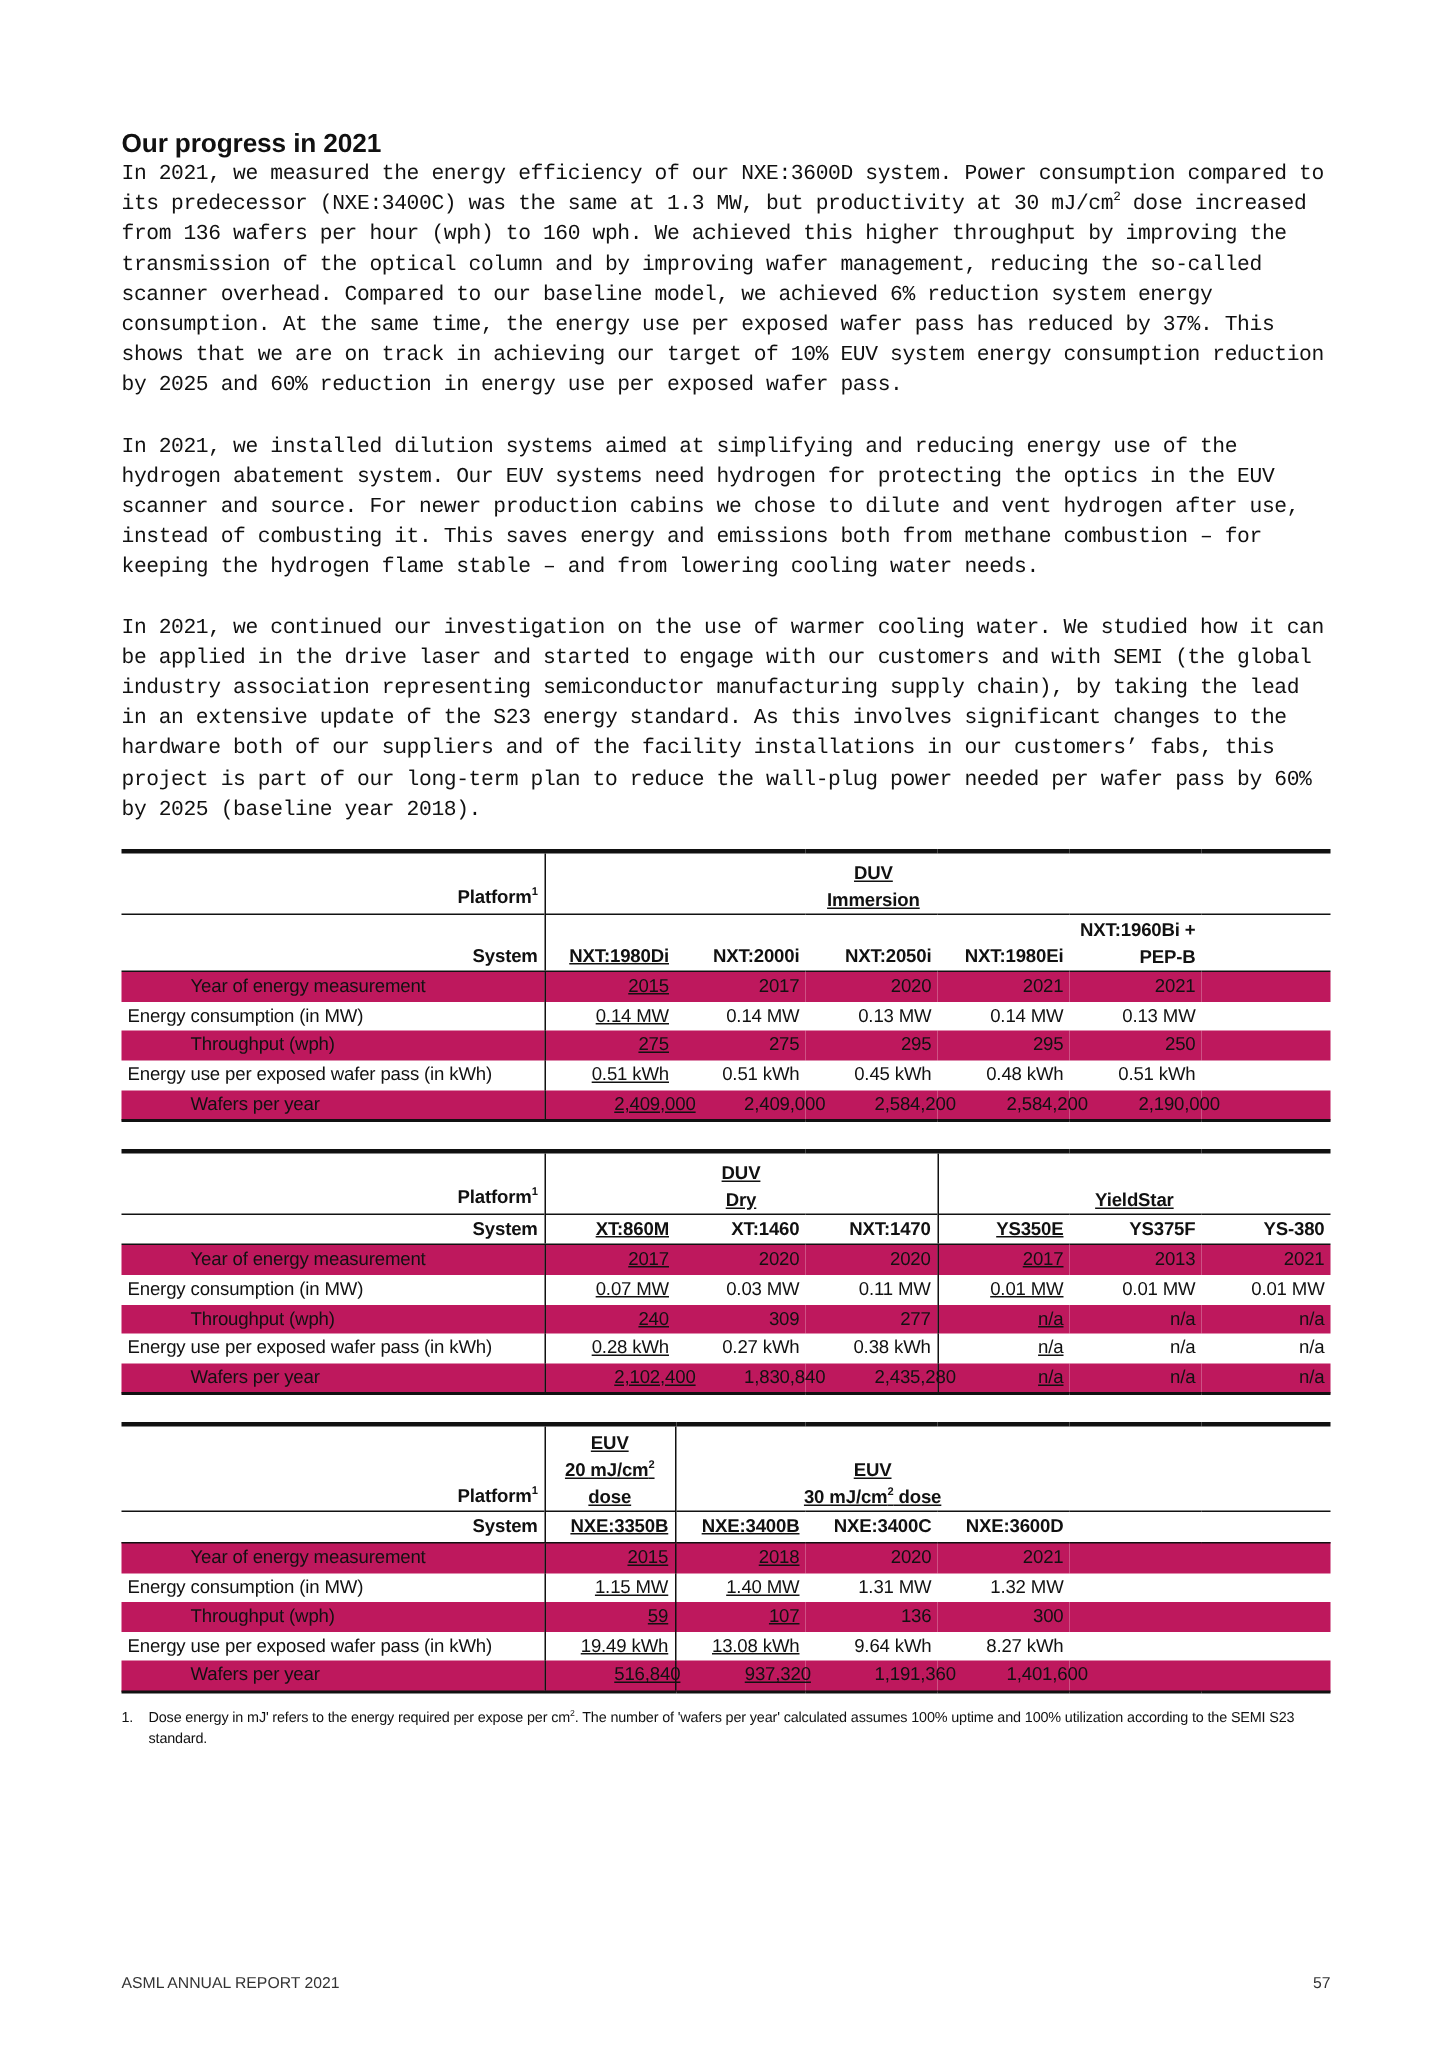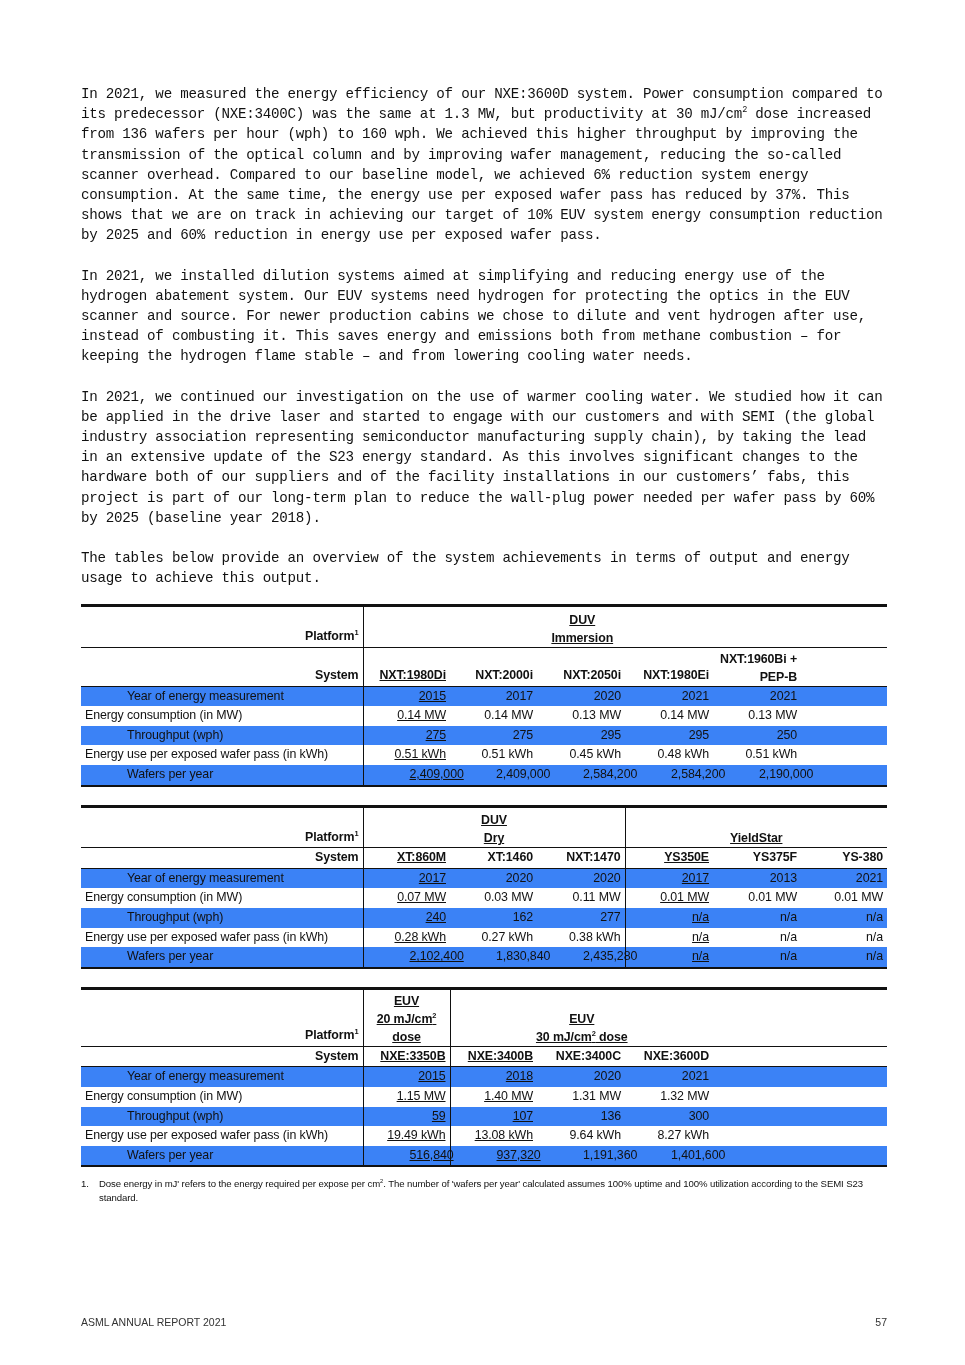--- a/index.html
+++ b/index.html
@@ -23,45 +23,45 @@
   }
   table.data td, table.data th { padding: 0 4px; white-space: nowrap; }
   table.data th { font-weight: bold; text-align: right; vertical-align: bottom; }
   table.data th.label { text-align: right; }
   table.data td.label { text-align: left; }
   table.data td.num { text-align: right; }
   .group { text-align: center !important; line-height: 18px; }
   tr.top-rule th { border-top: 3px solid #111; }
   tr.rule th { border-top: 1.5px solid #111; }
   tr.sys th { border-bottom: 1.5px solid #111; }
-  tr.shade td { background: #3b82f6; padding-left: 46px; }
+  tr.shade td { background: #be185d; padding-left: 46px; }
   tr.last td { border-bottom: 2px solid #111; margin-top: 37px; }
   .vline { border-left: 1.5px solid #111; text-decoration: underline; }
   .t1 { margin-top: 16px; }
   .t2 { margin-top: 18px; }
   .t3 { margin-top: 18px; }
 
   .footnote {
     margin-top: 10px; font-size: 9.6px; line-height: 14px; display: flex; letter-spacing: -0.1px;
   }
   .footnote .num { width: 18px; flex: none; }
   .footer {
     position: absolute; top: 1316px; left: 81px; width: 806px;
     font-size: 10.5px; color: #333; display: flex; justify-content: space-between; gap: 44px;
   }
 </style>
 </head>
 <body>
 
 <div class="page">
+  <h1>Our progress in 2021</h1>
 
   <p class="body"><span>In 2021, we measured the energy efficiency of our NXE:3600D system. Power consumption compared to its predecessor (NXE:3400C) was the same at 1.3 MW, but productivity at 30 mJ/cm</span><sup>2</sup><span> dose increased from 136 wafers per hour (wph) to 160 wph. We achieved this higher throughput by improving the transmission of the optical column and by improving wafer management, reducing the so-called scanner overhead. Compared to our baseline model, we achieved 6% reduction system energy consumption.  At the same time, the energy use per exposed wafer pass has reduced by 37%. This shows that we are on track in achieving our target of 10% EUV system energy consumption reduction by 2025 and 60% reduction in energy use per exposed wafer pass.</span></p>
   <p class="body gap">In 2021, we installed dilution systems aimed at simplifying and reducing energy use of the hydrogen abatement system. Our EUV systems need hydrogen for protecting the optics in the EUV scanner and source. For newer production cabins we chose to dilute and vent hydrogen after use, instead of combusting it. This saves energy and emissions both from methane combustion – for keeping the hydrogen flame stable – and from lowering cooling water needs.</p>
   <p class="body gap">In 2021, we continued our investigation on the use of warmer cooling water. We studied how it can be applied in the drive laser and started to engage with our customers and with SEMI (the global industry association representing semiconductor manufacturing supply chain), by taking the lead in an extensive update of the S23 energy standard. As this involves significant changes to the hardware both of our suppliers and of the facility installations in our customers’ fabs, this project is part of our long-term plan to reduce the wall-plug power needed per wafer pass by 60% by 2025 (baseline year 2018).</p>
-  <p class="body gap">The tables below provide an overview of the system achievements in terms of output and energy usage to achieve this output.</p>
 
   <table class="data t1">
     <colgroup>
       <col style="width:282px">
         <col style="width:87px">
         <col style="width:87px">
         <col style="width:88px">
         <col style="width:88px">
         <col style="width:88px">
         <col style="width:86px">
@@ -179,21 +179,21 @@
       <td class="num vline">0.07 MW</td>
       <td class="num">0.03 MW</td>
       <td class="num">0.11 MW</td>
       <td class="num vline">0.01 MW</td>
       <td class="num">0.01 MW</td>
       <td class="num">0.01 MW</td>
     </tr>
     <tr class="shade">
       <td class="label">Throughput (wph)</td>
       <td class="num vline">240</td>
-      <td class="num">162</td>
+      <td class="num">309</td>
       <td class="num">277</td>
       <td class="num vline">n/a</td>
       <td class="num">n/a</td>
       <td class="num">n/a</td>
     </tr>
     <tr>
       <td class="label">Energy use per exposed wafer pass (in kWh)</td>
       <td class="num vline">0.28 kWh</td>
       <td class="num">0.27 kWh</td>
       <td class="num">0.38 kWh</td>

